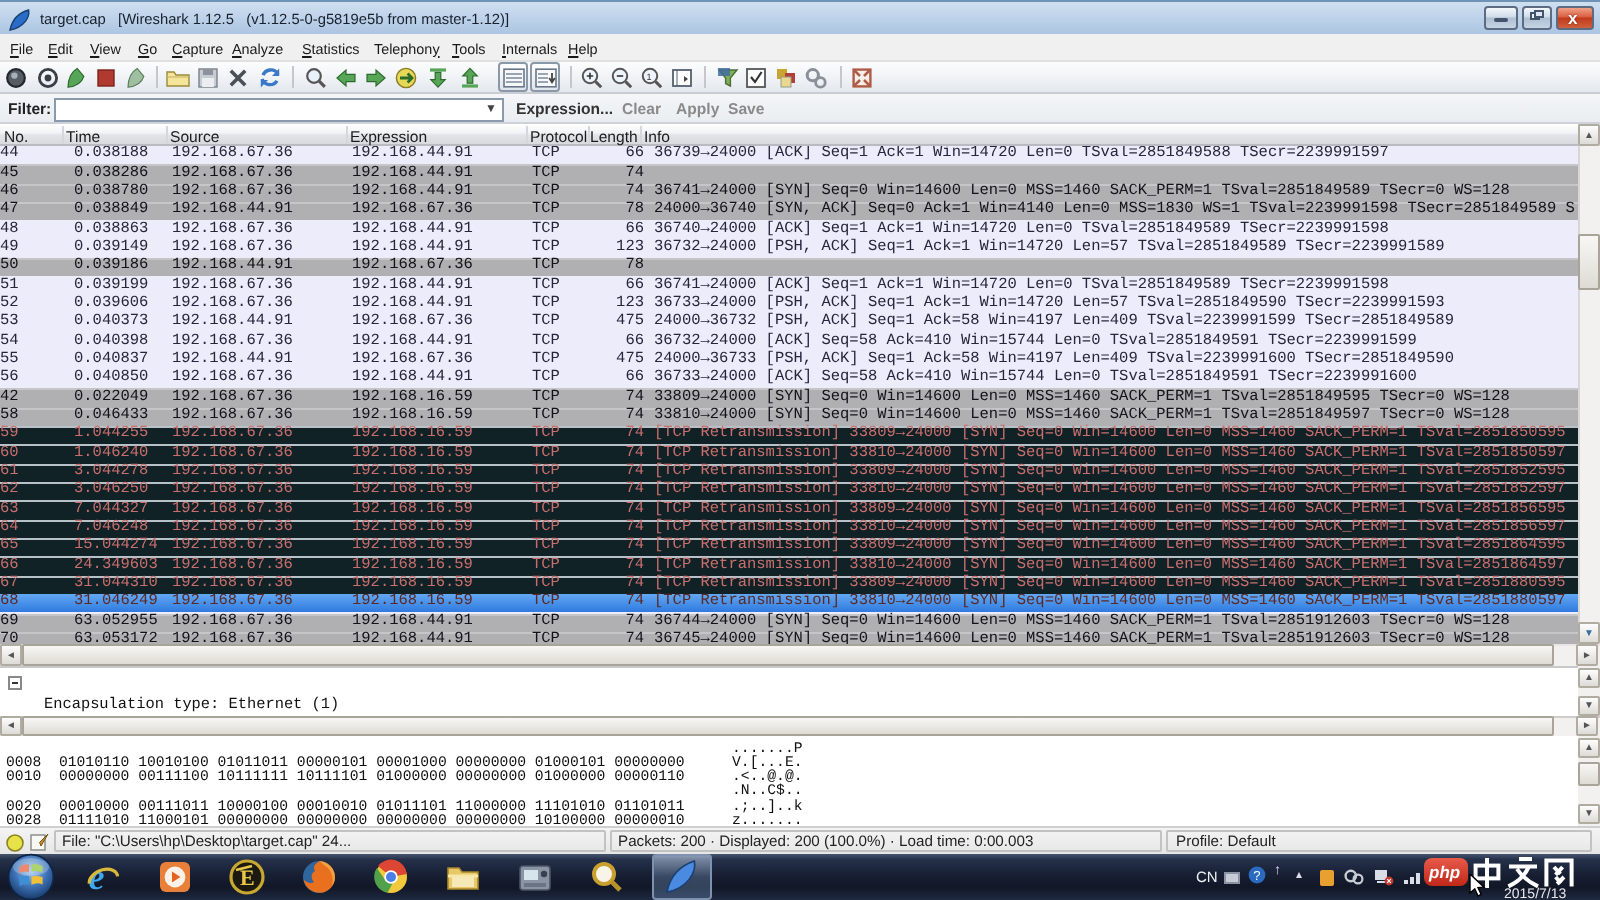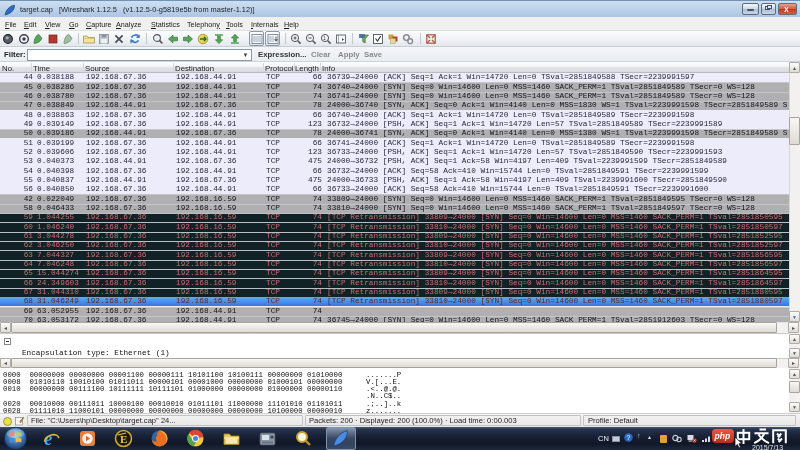--- a/index.html
+++ b/index.html
@@ -30,21 +30,21 @@
 #fdrop{position:absolute;right:1px;top:1px;width:9px;height:9px;font-size:6px;color:#444;text-align:center;line-height:9px}
 
 #phdr{position:absolute;left:0;top:62px;width:789px;height:11px;
  background:linear-gradient(#ffffff 0%,#f2f3f5 45%,#e2e4e8 55%,#d8dade 100%);border-bottom:1px solid #b8bcc2}
 #phdr span{position:absolute;top:1.5px;font-size:7.8px;color:#1c1c1c}
 #phdr i{position:absolute;top:1px;width:1px;height:9px;background:#d4d8de}
 
 #plist{position:absolute;left:0;top:73px;width:789px;height:249px;overflow:hidden;background:#edecfa}
 .prow{position:absolute;left:0;width:789px;height:9.34px;font-family:"Liberation Mono",monospace;font-size:7.75px;line-height:9.4px;white-space:pre}
 .prow span{position:absolute;top:0.2px}
-.cno{left:0px;width:33px;text-align:right}
+.cno{left:0px;width:33px;}
 .ctm{left:37px}.csr{left:86px}.cds{left:176px}.cpr{left:266px}
 .cln{left:286px;width:36px;text-align:right}
 .cin{left:327px}
 .l{background:#edecfa;color:#26263a}
 .g{background:#b0b0b2;color:#121218;box-shadow:inset 0 1px 0 #c6c6c8}
 .d{background:#102226;color:#c86e6e;box-shadow:inset 0 1px 0 #b8c0c8}
 .s{background:linear-gradient(#62a8f2,#2f7ae0);color:#5c2824}
 
 .sb{position:absolute;background:#f2f1ef}
 .sbtn{position:absolute;background:linear-gradient(#fdfdfd,#dddbd6);border:1px solid #b0aca2;border-radius:1px;color:#555;text-align:center}
@@ -217,58 +217,58 @@
     </div>
 <span class="lab" style="left:258px;top:3px;color:#333">Expression...</span>
 <span class="lab" style="left:311px;top:3px;color:#8a8a8a">Clear</span>
 <span class="lab" style="left:338px;top:3px;color:#8a8a8a">Apply</span>
 <span class="lab" style="left:364px;top:3px;color:#8a8a8a">Save</span>
 </div>
 <div id="phdr">
     <span style="left:2px">No.</span>
     <span style="left:33px">Time</span>
     <span style="left:85px">Source</span>
-    <span style="left:175px">Destination</span>
+    <span style="left:175px">Expression</span>
     <span style="left:265px">Protocol</span>
     <span style="left:295px">Length</span>
     <span style="left:322px">Info</span>
     <i style="left:31px"></i>
     <i style="left:83px"></i>
     <i style="left:173px"></i>
     <i style="left:263px"></i>
     <i style="left:294px"></i>
     <i style="left:320px"></i>
   </div>
 <div id="plist">
 <div class="prow l" style="top:0.00px"><span class="cno">44</span><span class="ctm">0.038188</span><span class="csr">192.168.67.36</span><span class="cds">192.168.44.91</span><span class="cpr">TCP</span><span class="cln">66</span><span class="cin">36739→24000 [ACK] Seq=1 Ack=1 Win=14720 Len=0 TSval=2851849588 TSecr=2239991597</span></div>
-<div class="prow g" style="top:9.34px"><span class="cno">45</span><span class="ctm">0.038286</span><span class="csr">192.168.67.36</span><span class="cds">192.168.44.91</span><span class="cpr">TCP</span><span class="cln">74</span><span class="cin">36740→24000 [SYN] Seq=0 Win=14600 Len=0 MSS=1460 SACK_PERM=1 TSval=2851849589 TSecr=0 WS=128</span></div>
+<div class="prow g" style="top:9.34px"><span class="cno">45</span><span class="ctm">0.038286</span><span class="csr">192.168.67.36</span><span class="cds">192.168.44.91</span><span class="cpr">TCP</span><span class="cln">74</span></div>
 <div class="prow g" style="top:18.68px"><span class="cno">46</span><span class="ctm">0.038780</span><span class="csr">192.168.67.36</span><span class="cds">192.168.44.91</span><span class="cpr">TCP</span><span class="cln">74</span><span class="cin">36741→24000 [SYN] Seq=0 Win=14600 Len=0 MSS=1460 SACK_PERM=1 TSval=2851849589 TSecr=0 WS=128</span></div>
 <div class="prow g" style="top:28.02px"><span class="cno">47</span><span class="ctm">0.038849</span><span class="csr">192.168.44.91</span><span class="cds">192.168.67.36</span><span class="cpr">TCP</span><span class="cln">78</span><span class="cin">24000→36740 [SYN, ACK] Seq=0 Ack=1 Win=4140 Len=0 MSS=1830 WS=1 TSval=2239991598 TSecr=2851849589 S</span></div>
 <div class="prow l" style="top:37.36px"><span class="cno">48</span><span class="ctm">0.038863</span><span class="csr">192.168.67.36</span><span class="cds">192.168.44.91</span><span class="cpr">TCP</span><span class="cln">66</span><span class="cin">36740→24000 [ACK] Seq=1 Ack=1 Win=14720 Len=0 TSval=2851849589 TSecr=2239991598</span></div>
 <div class="prow l" style="top:46.70px"><span class="cno">49</span><span class="ctm">0.039149</span><span class="csr">192.168.67.36</span><span class="cds">192.168.44.91</span><span class="cpr">TCP</span><span class="cln">123</span><span class="cin">36732→24000 [PSH, ACK] Seq=1 Ack=1 Win=14720 Len=57 TSval=2851849589 TSecr=2239991589</span></div>
-<div class="prow g" style="top:56.04px"><span class="cno">50</span><span class="ctm">0.039186</span><span class="csr">192.168.44.91</span><span class="cds">192.168.67.36</span><span class="cpr">TCP</span><span class="cln">78</span><span class="cin">24000→36741 [SYN, ACK] Seq=0 Ack=1 Win=4140 Len=0 MSS=1380 WS=1 TSval=2239991598 TSecr=2851849589 S</span></div>
+<div class="prow g" style="top:56.04px"><span class="cno">50</span><span class="ctm">0.039186</span><span class="csr">192.168.44.91</span><span class="cds">192.168.67.36</span><span class="cpr">TCP</span><span class="cln">78</span></div>
 <div class="prow l" style="top:65.38px"><span class="cno">51</span><span class="ctm">0.039199</span><span class="csr">192.168.67.36</span><span class="cds">192.168.44.91</span><span class="cpr">TCP</span><span class="cln">66</span><span class="cin">36741→24000 [ACK] Seq=1 Ack=1 Win=14720 Len=0 TSval=2851849589 TSecr=2239991598</span></div>
 <div class="prow l" style="top:74.72px"><span class="cno">52</span><span class="ctm">0.039606</span><span class="csr">192.168.67.36</span><span class="cds">192.168.44.91</span><span class="cpr">TCP</span><span class="cln">123</span><span class="cin">36733→24000 [PSH, ACK] Seq=1 Ack=1 Win=14720 Len=57 TSval=2851849590 TSecr=2239991593</span></div>
 <div class="prow l" style="top:84.06px"><span class="cno">53</span><span class="ctm">0.040373</span><span class="csr">192.168.44.91</span><span class="cds">192.168.67.36</span><span class="cpr">TCP</span><span class="cln">475</span><span class="cin">24000→36732 [PSH, ACK] Seq=1 Ack=58 Win=4197 Len=409 TSval=2239991599 TSecr=2851849589</span></div>
 <div class="prow l" style="top:93.40px"><span class="cno">54</span><span class="ctm">0.040398</span><span class="csr">192.168.67.36</span><span class="cds">192.168.44.91</span><span class="cpr">TCP</span><span class="cln">66</span><span class="cin">36732→24000 [ACK] Seq=58 Ack=410 Win=15744 Len=0 TSval=2851849591 TSecr=2239991599</span></div>
 <div class="prow l" style="top:102.74px"><span class="cno">55</span><span class="ctm">0.040837</span><span class="csr">192.168.44.91</span><span class="cds">192.168.67.36</span><span class="cpr">TCP</span><span class="cln">475</span><span class="cin">24000→36733 [PSH, ACK] Seq=1 Ack=58 Win=4197 Len=409 TSval=2239991600 TSecr=2851849590</span></div>
 <div class="prow l" style="top:112.08px"><span class="cno">56</span><span class="ctm">0.040850</span><span class="csr">192.168.67.36</span><span class="cds">192.168.44.91</span><span class="cpr">TCP</span><span class="cln">66</span><span class="cin">36733→24000 [ACK] Seq=58 Ack=410 Win=15744 Len=0 TSval=2851849591 TSecr=2239991600</span></div>
 <div class="prow g" style="top:121.42px"><span class="cno">42</span><span class="ctm">0.022049</span><span class="csr">192.168.67.36</span><span class="cds">192.168.16.59</span><span class="cpr">TCP</span><span class="cln">74</span><span class="cin">33809→24000 [SYN] Seq=0 Win=14600 Len=0 MSS=1460 SACK_PERM=1 TSval=2851849595 TSecr=0 WS=128</span></div>
 <div class="prow g" style="top:130.76px"><span class="cno">58</span><span class="ctm">0.046433</span><span class="csr">192.168.67.36</span><span class="cds">192.168.16.59</span><span class="cpr">TCP</span><span class="cln">74</span><span class="cin">33810→24000 [SYN] Seq=0 Win=14600 Len=0 MSS=1460 SACK_PERM=1 TSval=2851849597 TSecr=0 WS=128</span></div>
 <div class="prow d" style="top:140.10px"><span class="cno">59</span><span class="ctm">1.044255</span><span class="csr">192.168.67.36</span><span class="cds">192.168.16.59</span><span class="cpr">TCP</span><span class="cln">74</span><span class="cin">[TCP Retransmission] 33809→24000 [SYN] Seq=0 Win=14600 Len=0 MSS=1460 SACK_PERM=1 TSval=2851850595</span></div>
 <div class="prow d" style="top:149.44px"><span class="cno">60</span><span class="ctm">1.046240</span><span class="csr">192.168.67.36</span><span class="cds">192.168.16.59</span><span class="cpr">TCP</span><span class="cln">74</span><span class="cin">[TCP Retransmission] 33810→24000 [SYN] Seq=0 Win=14600 Len=0 MSS=1460 SACK_PERM=1 TSval=2851850597</span></div>
 <div class="prow d" style="top:158.78px"><span class="cno">61</span><span class="ctm">3.044278</span><span class="csr">192.168.67.36</span><span class="cds">192.168.16.59</span><span class="cpr">TCP</span><span class="cln">74</span><span class="cin">[TCP Retransmission] 33809→24000 [SYN] Seq=0 Win=14600 Len=0 MSS=1460 SACK_PERM=1 TSval=2851852595</span></div>
 <div class="prow d" style="top:168.12px"><span class="cno">62</span><span class="ctm">3.046250</span><span class="csr">192.168.67.36</span><span class="cds">192.168.16.59</span><span class="cpr">TCP</span><span class="cln">74</span><span class="cin">[TCP Retransmission] 33810→24000 [SYN] Seq=0 Win=14600 Len=0 MSS=1460 SACK_PERM=1 TSval=2851852597</span></div>
 <div class="prow d" style="top:177.46px"><span class="cno">63</span><span class="ctm">7.044327</span><span class="csr">192.168.67.36</span><span class="cds">192.168.16.59</span><span class="cpr">TCP</span><span class="cln">74</span><span class="cin">[TCP Retransmission] 33809→24000 [SYN] Seq=0 Win=14600 Len=0 MSS=1460 SACK_PERM=1 TSval=2851856595</span></div>
 <div class="prow d" style="top:186.80px"><span class="cno">64</span><span class="ctm">7.046248</span><span class="csr">192.168.67.36</span><span class="cds">192.168.16.59</span><span class="cpr">TCP</span><span class="cln">74</span><span class="cin">[TCP Retransmission] 33810→24000 [SYN] Seq=0 Win=14600 Len=0 MSS=1460 SACK_PERM=1 TSval=2851856597</span></div>
 <div class="prow d" style="top:196.14px"><span class="cno">65</span><span class="ctm">15.044274</span><span class="csr">192.168.67.36</span><span class="cds">192.168.16.59</span><span class="cpr">TCP</span><span class="cln">74</span><span class="cin">[TCP Retransmission] 33809→24000 [SYN] Seq=0 Win=14600 Len=0 MSS=1460 SACK_PERM=1 TSval=2851864595</span></div>
 <div class="prow d" style="top:205.48px"><span class="cno">66</span><span class="ctm">24.349603</span><span class="csr">192.168.67.36</span><span class="cds">192.168.16.59</span><span class="cpr">TCP</span><span class="cln">74</span><span class="cin">[TCP Retransmission] 33810→24000 [SYN] Seq=0 Win=14600 Len=0 MSS=1460 SACK_PERM=1 TSval=2851864597</span></div>
 <div class="prow d" style="top:214.82px"><span class="cno">67</span><span class="ctm">31.044310</span><span class="csr">192.168.67.36</span><span class="cds">192.168.16.59</span><span class="cpr">TCP</span><span class="cln">74</span><span class="cin">[TCP Retransmission] 33809→24000 [SYN] Seq=0 Win=14600 Len=0 MSS=1460 SACK_PERM=1 TSval=2851880595</span></div>
 <div class="prow s" style="top:224.16px"><span class="cno">68</span><span class="ctm">31.046249</span><span class="csr">192.168.67.36</span><span class="cds">192.168.16.59</span><span class="cpr">TCP</span><span class="cln">74</span><span class="cin">[TCP Retransmission] 33810→24000 [SYN] Seq=0 Win=14600 Len=0 MSS=1460 SACK_PERM=1 TSval=2851880597</span></div>
-<div class="prow g" style="top:233.50px"><span class="cno">69</span><span class="ctm">63.052955</span><span class="csr">192.168.67.36</span><span class="cds">192.168.44.91</span><span class="cpr">TCP</span><span class="cln">74</span></div>
+<div class="prow g" style="top:233.50px"><span class="cno">69</span><span class="ctm">63.052955</span><span class="csr">192.168.67.36</span><span class="cds">192.168.44.91</span><span class="cpr">TCP</span><span class="cln">74</span><span class="cin">36744→24000 [SYN] Seq=0 Win=14600 Len=0 MSS=1460 SACK_PERM=1 TSval=2851912603 TSecr=0 WS=128</span></div>
 <div class="prow g" style="top:242.84px"><span class="cno">70</span><span class="ctm">63.053172</span><span class="csr">192.168.67.36</span><span class="cds">192.168.44.91</span><span class="cpr">TCP</span><span class="cln">74</span><span class="cin">36745→24000 [SYN] Seq=0 Win=14600 Len=0 MSS=1460 SACK_PERM=1 TSval=2851912603 TSecr=0 WS=128</span></div>
 </div>
 <div class="sb" style="left:789px;top:62px;width:11px;height:260px;border-left:1px solid #d8d6d2"></div>
 <div class="sbtn" style="left:789px;top:62px;width:11px;height:11px;font-size:5px;line-height:10px">▲</div>
 <div class="sthumb" style="left:789px;top:117px;width:11px;height:28px"></div>
 <div class="sbtn" style="left:789px;top:311px;width:11px;height:11px;font-size:5px;line-height:10px;color:#3a6ea5">▼</div>
 <div class="sb" style="left:0px;top:322px;width:800px;height:11px;border-top:1px solid #e8e6e2"></div>
 <div class="sbtn" style="left:0px;top:322px;width:11px;height:11px;font-size:5px;line-height:10px">◄</div>
 <div class="sthumb" style="left:11px;top:322px;width:766px;height:11px"></div>
 <div class="sbtn" style="left:788px;top:322px;width:11px;height:11px;font-size:5px;line-height:10px">►</div>
@@ -277,21 +277,20 @@
 <span class="ln" style="left:22px;top:15px">Encapsulation type: Ethernet (1)</span>
 </div>
 <div class="sb" style="left:789px;top:333px;width:11px;height:25px"></div>
 <div class="sbtn" style="left:789px;top:334px;width:11px;height:10px;font-size:5px;line-height:9px">▲</div>
 <div class="sbtn" style="left:789px;top:348px;width:11px;height:10px;font-size:5px;line-height:9px">▼</div>
 <div class="sb" style="left:0px;top:358px;width:800px;height:10px;border-top:1px solid #cfcdc9"></div>
 <div class="sbtn" style="left:0px;top:358px;width:11px;height:10px;font-size:5px;line-height:9px">◄</div>
 <div class="sthumb" style="left:11px;top:358px;width:766px;height:10px"></div>
 <div class="sbtn" style="left:788px;top:358px;width:11px;height:10px;font-size:5px;line-height:9px">►</div>
 <div id="bytes">
-    <span class="bl" style="top:2.50px">0000  00000000 00000000 00001100 00000111 10101100 10100111 00000000 01010000</span>
     <span class="ba" style="top:2.50px">.......P</span>
     <span class="bl" style="top:9.80px">0008  01010110 10010100 01011011 00000101 00001000 00000000 01000101 00000000</span>
     <span class="ba" style="top:9.80px">V.[...E.</span>
     <span class="bl" style="top:17.10px">0010  00000000 00111100 10111111 10111101 01000000 00000000 01000000 00000110</span>
     <span class="ba" style="top:17.10px">.&lt;..@.@.</span>
     <span class="ba" style="top:24.40px">.N..C$..</span>
     <span class="bl" style="top:31.70px">0020  00010000 00111011 10000100 00010010 01011101 11000000 11101010 01101011</span>
     <span class="ba" style="top:31.70px">.;..]..k</span>
     <span class="bl" style="top:39.00px">0028  01111010 11000101 00000000 00000000 00000000 00000000 10100000 00000010</span>
     <span class="ba" style="top:39.00px">z.......</span>

